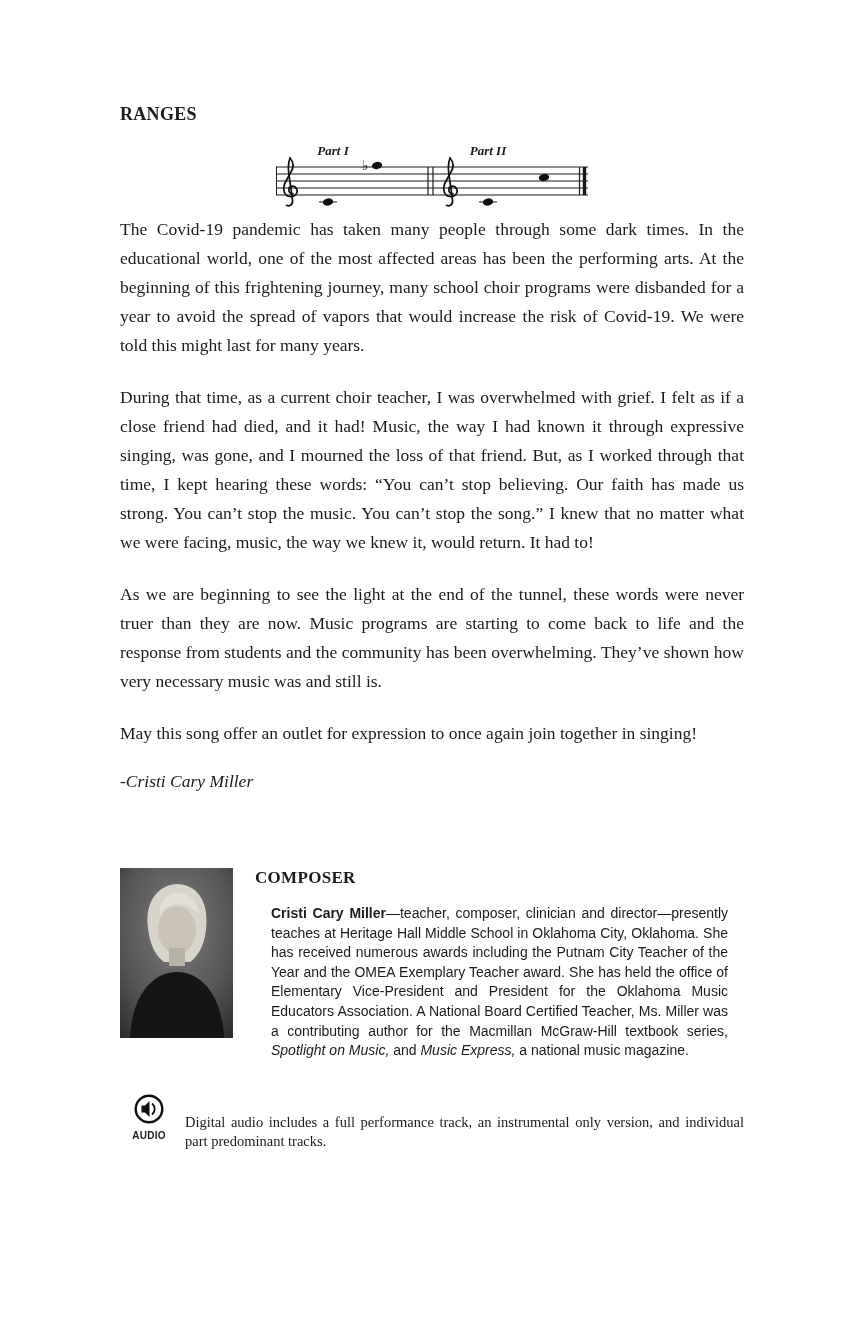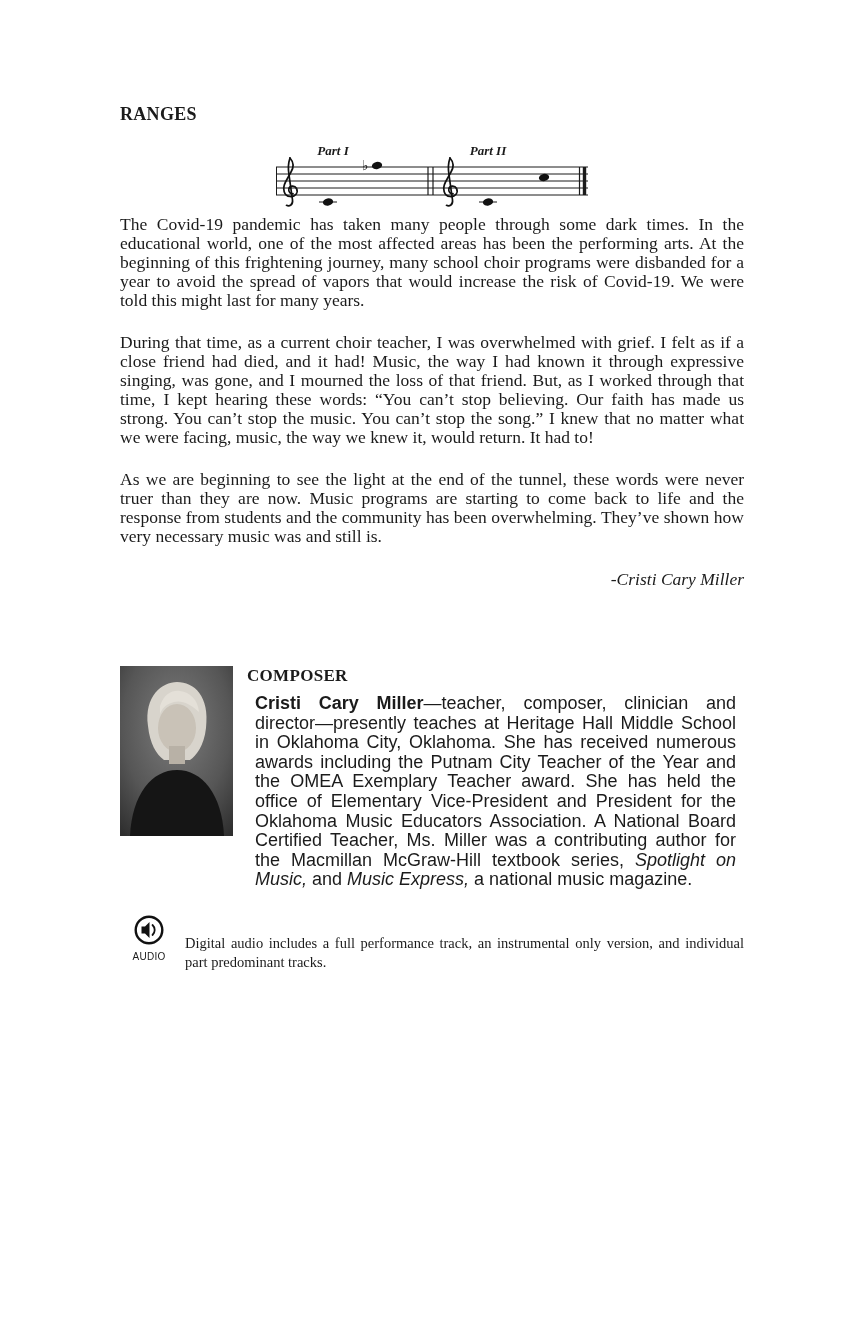--- a/index.html
+++ b/index.html
@@ -28,74 +28,73 @@
   }
   .staff-wrap svg { display: block; }
   .pn-heading {
     font-size: 18.5px;
     font-weight: bold;
     letter-spacing: 0.2px;
     margin: 52px 0 8px 0;
   }
   p.body-par {
     font-size: 17.5px;
-    line-height: 19px;
+    line-height: 29px;
     text-align: justify;
     margin: 0 0 23px 0;
   }
   .attribution {
     font-size: 17.5px;
     font-style: italic;
-    text-align: right;
     margin-top: 1px;
   }
   .composer-section {
     display: flex;
-    gap: 14px;
+    gap: 22px;
     margin-top: 76px;
   }
   .photo-frame {
     width: 113px;
     height: 170px;
     flex: none;
     background: #4a4a4a;
   }
   .photo-frame svg { display: block; }
   .bio-col { flex: 1; min-width: 0; }
   .composer-heading {
     font-size: 17px;
     font-weight: bold;
     letter-spacing: 0.3px;
     margin: 0 0 4px 0;
   }
   .bio-text {
     font-family: "Liberation Sans", sans-serif;
-    font-size: 18px;
+    font-size: 14px;
     line-height: 19.6px;
     text-align: justify;
-    margin: 8px;
+    margin: 16px;
   }
   .bio-text .bold { font-weight: bold; }
   .bio-text .ital { font-style: italic; }
   .audio-row {
     display: flex;
     gap: 13px;
     margin-top: 16px;
     align-items: flex-start;
   }
   .audio-icon-col {
     width: 46px;
     flex: none;
     margin-left: 6px;
     text-align: center;
   }
   .audio-label {
     font-family: "Liberation Sans", sans-serif;
     font-size: 10px;
-    font-weight: normal;
+    font-weight: bold;
     letter-spacing: 0.3px;
     margin-top: 1px;
   }
   .audio-text {
     font-size: 14.5px;
     line-height: 19px;
     text-align: justify;
     margin-top: 20px;
   }
 </style>
@@ -153,20 +152,21 @@
         <line x1="303.5" y1="22" x2="303.5" y2="50" stroke="#1b1b1b" stroke-width="1.2"></line>
         <rect x="306.8" y="22" width="3.4" height="28" fill="#1b1b1b"></rect>
       </g>
     </svg>
   </div>
 
 
   <p class="body-par">The Covid-19 pandemic has taken many people through some dark times. In the educational world, one of the most affected areas has been the performing arts. At the beginning of this frightening journey, many school choir programs were disbanded for a year to avoid the spread of vapors that would increase the risk of Covid-19. We were told this might last for many years.</p>
   <p class="body-par">During that time, as a current choir teacher, I was overwhelmed with grief. I felt as if a close friend had died, and it had! Music, the way I had known it through expressive singing, was gone, and I mourned the loss of that friend. But, as I worked through that time, I kept hearing these words: “You can’t stop believing. Our faith has made us strong. You can’t stop the music. You can’t stop the song.” I knew that no matter what we were facing, music, the way we knew it, would return. It had to!</p>
   <p class="body-par">As we are beginning to see the light at the end of the tunnel, these words were never truer than they are now. Music programs are starting to come back to life and the response from students and the community has been overwhelming. They’ve shown how very necessary music was and still is.</p>
+  <p class="body-par">May this song offer an outlet for expression to once again join together in singing!</p>
 
   <div class="attribution">-Cristi Cary Miller</div>
 
   <div class="composer-section">
     <div class="photo-frame">
       <svg width="113" height="170" viewBox="0 0 113 170">
         <defs>
           <radialGradient id="bgGrad" cx="50%" cy="35%" r="80%">
             <stop offset="0%" stop-color="#7d7d7d"></stop>
             <stop offset="60%" stop-color="#565656"></stop>

